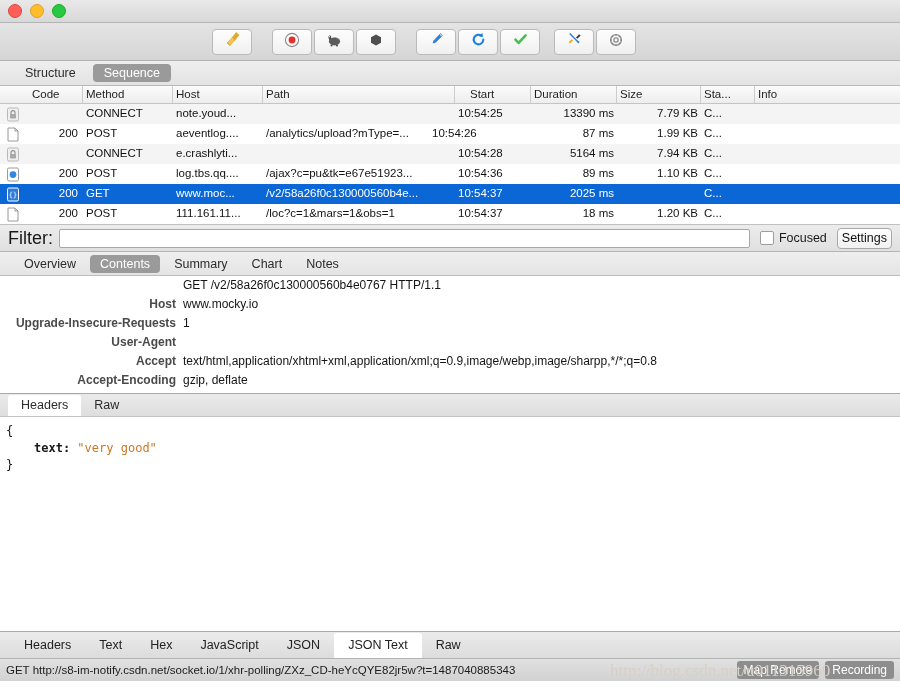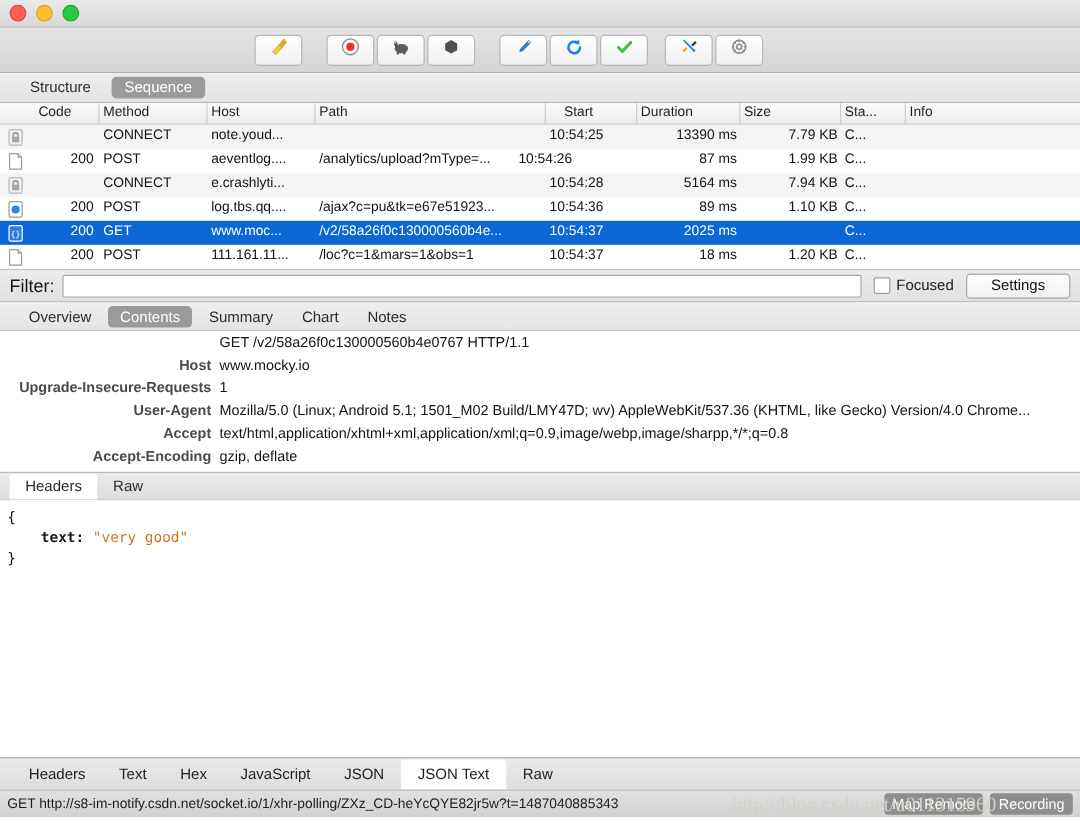--- a/index.html
+++ b/index.html
@@ -104,21 +104,21 @@
 
   
   .filterbar {
     height: 26px;
     background: linear-gradient(#ececec, #e0e0e0);
     border-top: 1px solid #c0c0c0;
     border-bottom: 1px solid #b4b4b4;
     display: flex; align-items: center;
     padding: 0 8px;
   }
-  .filter-label { font-size: 15px; color: #171717; margin-right: 6px; }
+  .filter-label { font-size: 18px; color: #171717; margin-right: 6px; }
   .filter-input {
     flex: 1;
     height: 17px;
     background: #fff;
     border: 1px solid #a8a8a8;
     border-radius: 2px;
     font-size: 12px;
     font-family: "Liberation Sans", sans-serif;
     padding: 0 4px;
     color: #111;
@@ -127,21 +127,21 @@
   .chk-wrap { display: flex; margin-left: 10px; }
   .chkbox {
     width: 12px; height: 12px;
     background: #fff; border: 1px solid #9e9e9e;
     border-radius: 2px; margin-right: 5px;
   }
   .chk-label { font-size: 12.5px; color: #171717; }
   .settings-btn {
     margin-left: 10px;
     height: 19px;
-    padding: 0 20px;
+    padding: 0 4px;
     background: linear-gradient(#fdfdfd, #f1f1f1);
     border: 1px solid #a8a8a8;
     border-radius: 4px;
     font-size: 12.5px; color: #111;
     display: flex; align-items: center; text-align: right;
   }
 
   
   .detailtabs {
     height: 23px;
@@ -525,21 +525,20 @@
       <div class="hdrrow">
         <div class="hdr-key">Host</div>
         <div class="hdr-val">www.mocky.io</div>
       </div>
       <div class="hdrrow">
         <div class="hdr-key">Upgrade-Insecure-Requests</div>
         <div class="hdr-val">1</div>
       </div>
       <div class="hdrrow">
         <div class="hdr-key">User-Agent</div>
-        <div class="hdr-val">Mozilla/5.0 (Linux; Android 5.1; 1501_M02 Build/LMY47D; wv) AppleWebKit/537.36 (KHTML, like Gecko) Version/4.0 Chrome...</div>
       </div>
       <div class="hdrrow">
         <div class="hdr-key">Accept</div>
         <div class="hdr-val">text/html,application/xhtml+xml,application/xml;q=0.9,image/webp,image/sharpp,*/*;q=0.8</div>
       </div>
       <div class="hdrrow">
         <div class="hdr-key">Accept-Encoding</div>
         <div class="hdr-val">gzip, deflate</div>
       </div>
       <div class="hdrrow">

